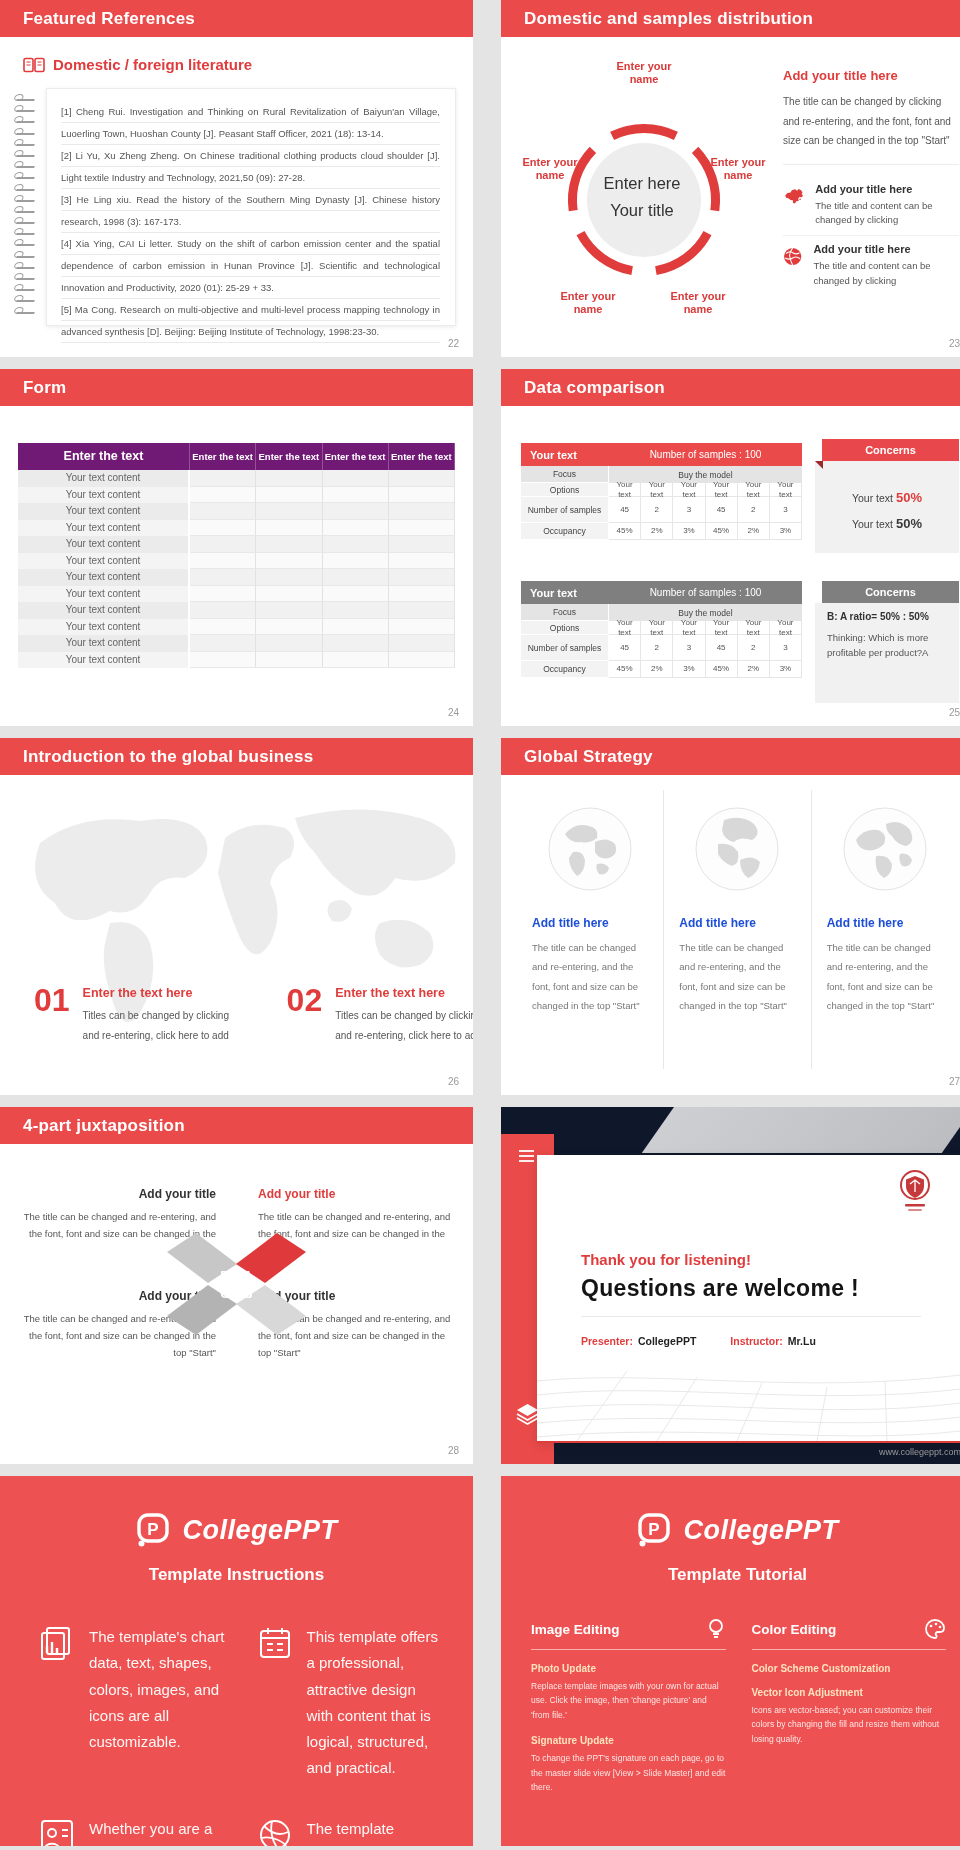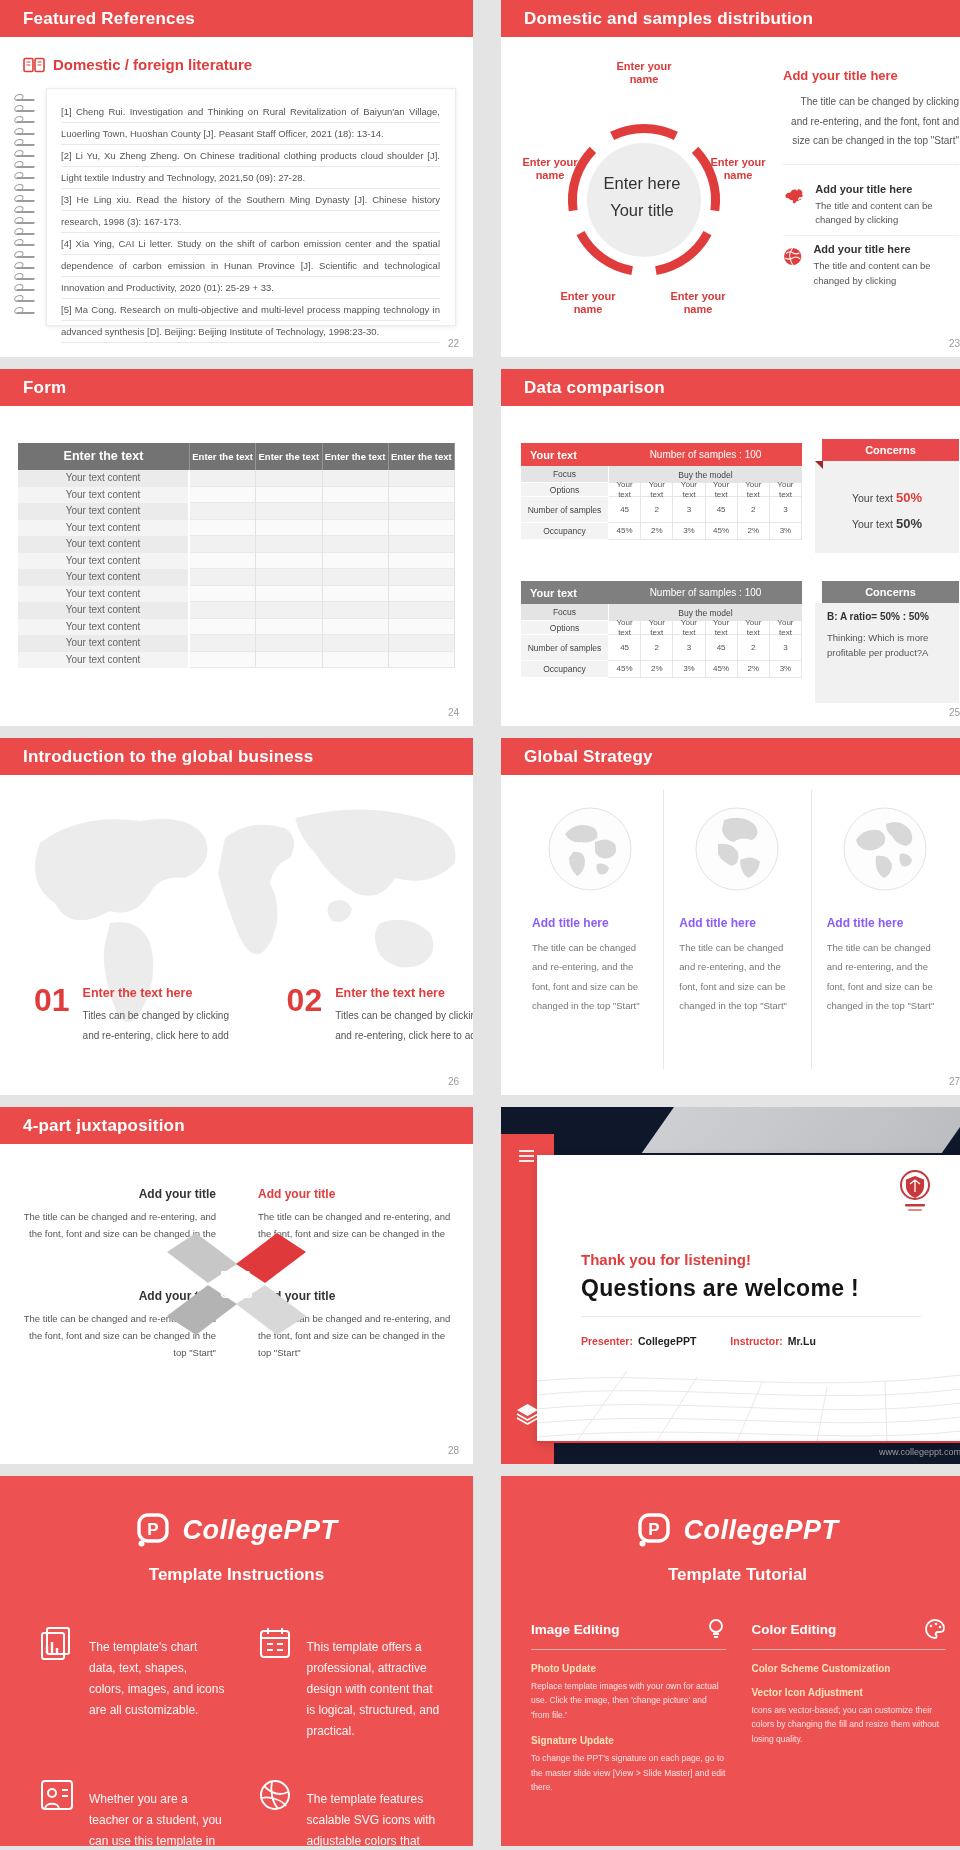--- a/index.html
+++ b/index.html
@@ -17,30 +17,30 @@
   .notebook { position:absolute; left:46px; top:88px; right:17px; height:238px; background:#fff; border:1px solid #ececec; box-shadow:0 1px 4px rgba(0,0,0,.09); padding:12px 15px 0 14px; }
   .cites { list-style:none; font-size:9.5px; color:#555; line-height:22px; text-align:justify;
            background:repeating-linear-gradient(to bottom, transparent 0 21px, #e9e9e9 21px 22px); }
 
   
   .ring-wrap { position:absolute; left:14px; top:48px; width:258px; height:300px; }
   .ring-label { position:absolute; width:62px; text-align:center; color:#d93a3a; font-weight:bold; font-size:11px; line-height:1.2; }
   .ring-center { position:absolute; left:62px; top:122px; width:130px; text-align:center; color:#333; font-size:16.5px; line-height:1.65; }
   .dist-right { position:absolute; left:282px; top:68px; width:176px; }
   .dist-right h3 { color:#e03c3c; font-size:13px; margin-bottom:9px; }
-  .dist-right .body { font-size:10px; color:#555; line-height:1.95;text-align:right; }
+  .dist-right .body { font-size:10px; color:#555; line-height:1.95; }
   .dist-sep { border:none; border-top:1px solid #ececec; margin:13px 0 11px; }
   .dist-item { display:flex; gap:11px; padding:7px 0; }
   .dist-item + .dist-item { border-top:1px solid #f0f0f0; }
   .dist-item h4 { font-size:11px; color:#333; margin-bottom:4px; }
   .dist-item p { font-size:9.5px; color:#555; line-height:1.55; }
 
   
   .form-tbl { position:absolute; left:18px; top:74px; right:18px; font-size:10px; }
-  .f-head { display:flex; background:#737373; color:#fff; font-weight:bold; }
+  .f-head { display:flex; background:#701a75; color:#fff; font-weight:bold; }
   .f-head .f-hcell { flex:1; text-align:center; padding:8px 0; font-size:9.5px; border-right:1px solid rgba(255,255,255,.25); }
   .f-head .f-hcell:first-child { flex:0 0 172px; font-size:12.5px; padding:6px 0; }
   .f-row { display:flex; height:16.5px; }
   .f-row:nth-child(odd) { background:#f1f1f1; }
   .f-row:nth-child(even) { background:#fafafa; }
   .f-label { flex:0 0 172px; text-align:center; color:#666; line-height:16.5px; background:rgba(0,0,0,.025); border-right:2px solid #fff; }
   .f-cell { flex:1; border-right:1px solid #e2e2e2; border-bottom:1px solid #e8e8e8; background:transparent; }
 
   
   .cmp { position:absolute; left:20px; width:281px; }
@@ -74,21 +74,21 @@
   .biz-item { display:flex; gap:13px; }
   .biz-num { font-size:32px; font-weight:800; color:#e03c3c; line-height:.9; }
   .biz-item h3 { color:#e03c3c; font-size:12.5px; margin-bottom:6px; }
   .biz-item p { font-size:10px; color:#555; line-height:1.95; width:158px; }
 
   
   .gs-cols { position:absolute; left:16px; right:16px; top:52px; bottom:26px; display:flex; }
   .gs-col { flex:1; padding:0 15px; }
   .gs-col + .gs-col { border-left:1px solid #e8e8e8; }
   .gs-globe { display:block; margin:16px auto 24px; }
-  .gs-col h3 { color:#8b5cf6; font-size:12px; margin-bottom:8px; }
+  .gs-col h3 { color:#1d4ed8; font-size:12px; margin-bottom:8px; }
   .gs-col p { font-size:9.5px; color:#777; line-height:2.05; }
 
   
   .jx-block { position:absolute; width:196px; }
   .jx-block h3 { font-size:12px; color:#333; margin-bottom:7px; }
   .jx-block.accent h3 { color:#e03c3c; }
   .jx-block p { font-size:9.5px; color:#555; line-height:1.8; }
   .jx-block.ra { text-align:right; } .jx-block.la { text-align:left; }
   .jx-x { position:absolute; left:167px; top:126px; }
 
@@ -110,21 +110,21 @@
   .mesh { position:absolute; left:0; bottom:0; }
   .t-site { position:absolute; right:13px; bottom:7px; color:#9a9a9a; font-size:9px; }
 
   
   .panel { position:relative; width:473px; height:370px; background:#ee5151; color:#fff; }
   .brand { display:flex; justify-content:center; align-items:center; gap:11px; padding-top:36px; }
   .brand-name { font-size:27px; font-weight:bold; font-style:italic; letter-spacing:.5px; }
   .panel-title { text-align:center; font-weight:bold; font-size:17px; margin-top:17px; }
   .inst-grid { position:absolute; left:38px; right:30px; top:148px; display:grid; grid-template-columns:1fr 1fr; column-gap:30px; row-gap:34px; }
   .inst-item { display:flex; gap:13px; }
-  .inst-item p { font-size:12px; line-height:1.75; color:rgba(255,255,255,.96);margin-top:13px; }
+  .inst-item p { font-size:15px; line-height:1.75; color:rgba(255,255,255,.96); }
   .tut-cols { position:absolute; left:30px; right:28px; top:142px; display:grid; grid-template-columns:1fr 1fr; column-gap:26px; }
   .tut-head { display:flex; justify-content:space-between; align-items:center; border-bottom:1px solid rgba(255,255,255,.55); padding-bottom:9px; }
   .tut-head h3 { font-size:13.5px; font-weight:bold; }
   .tut-sub { font-size:10px; font-weight:bold; color:#ffe3bd; margin:13px 0 5px; }
   .tut-body { font-size:8.5px; line-height:1.7; color:rgba(255,255,255,.85); }
 </style>
 </head>
 <body>
 
 <div class="board">

